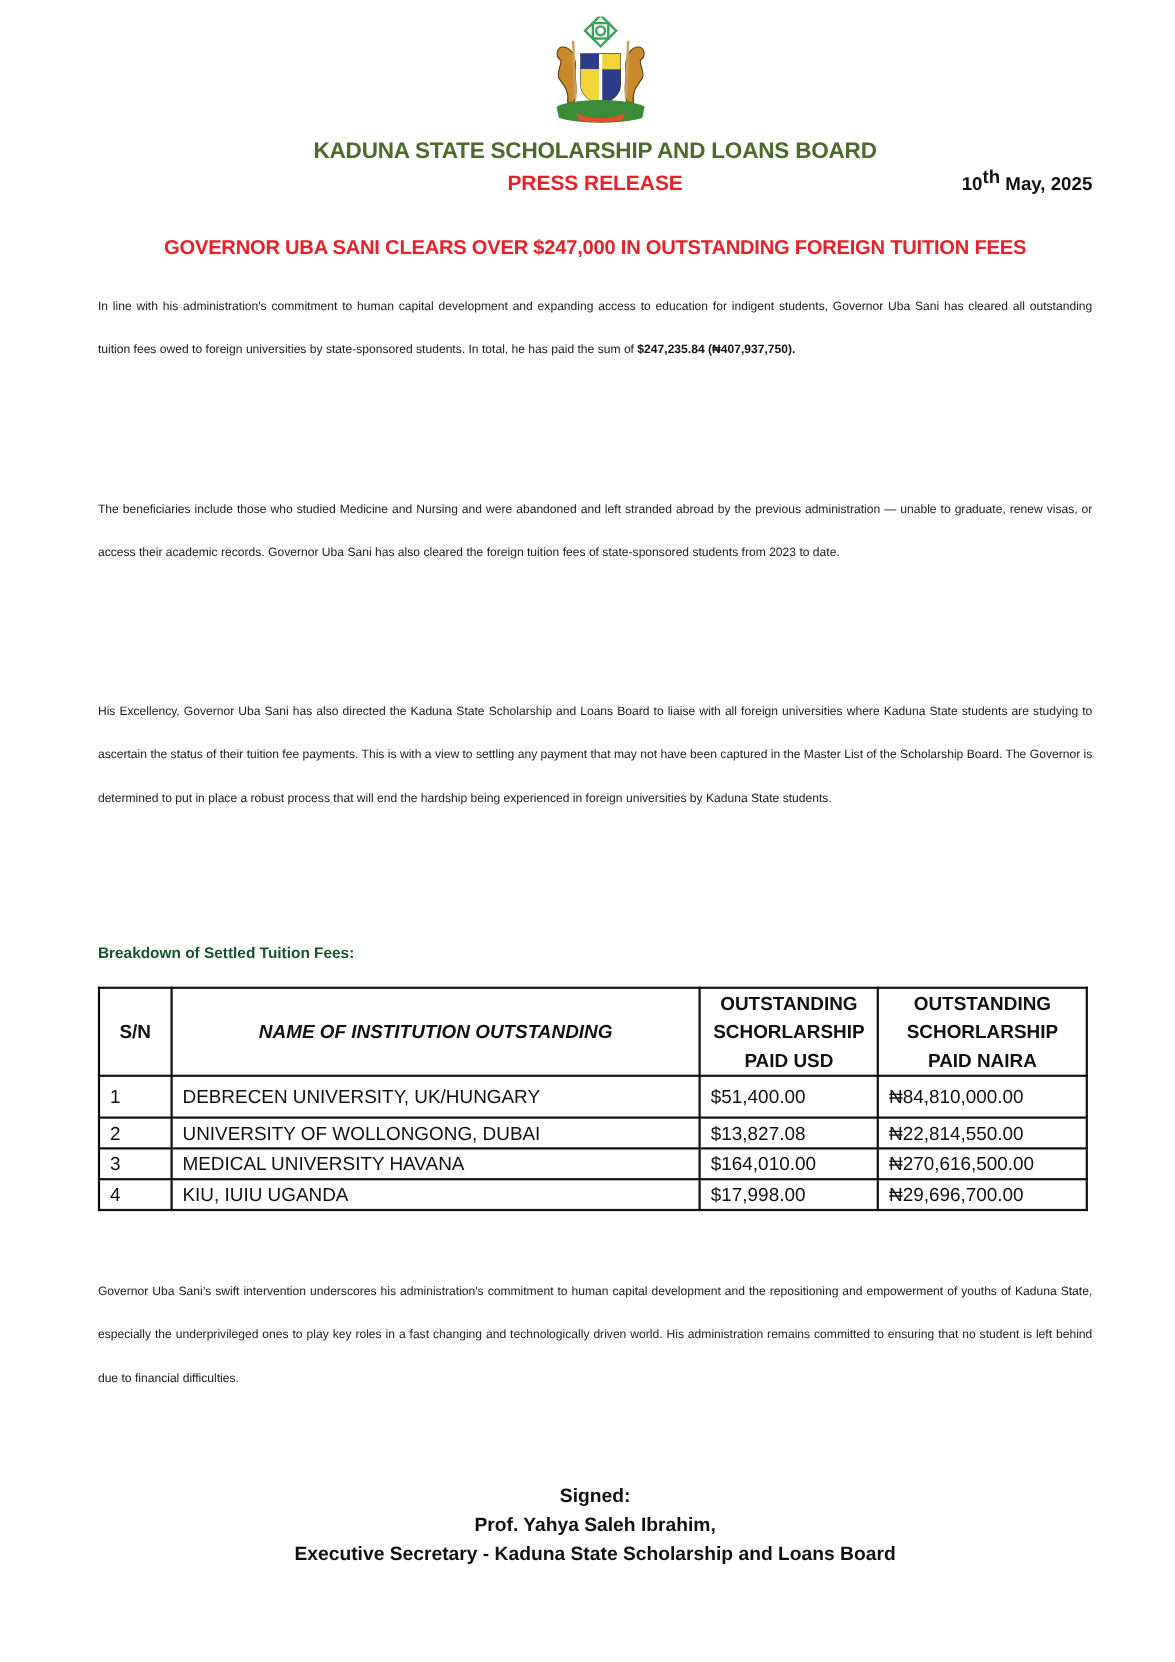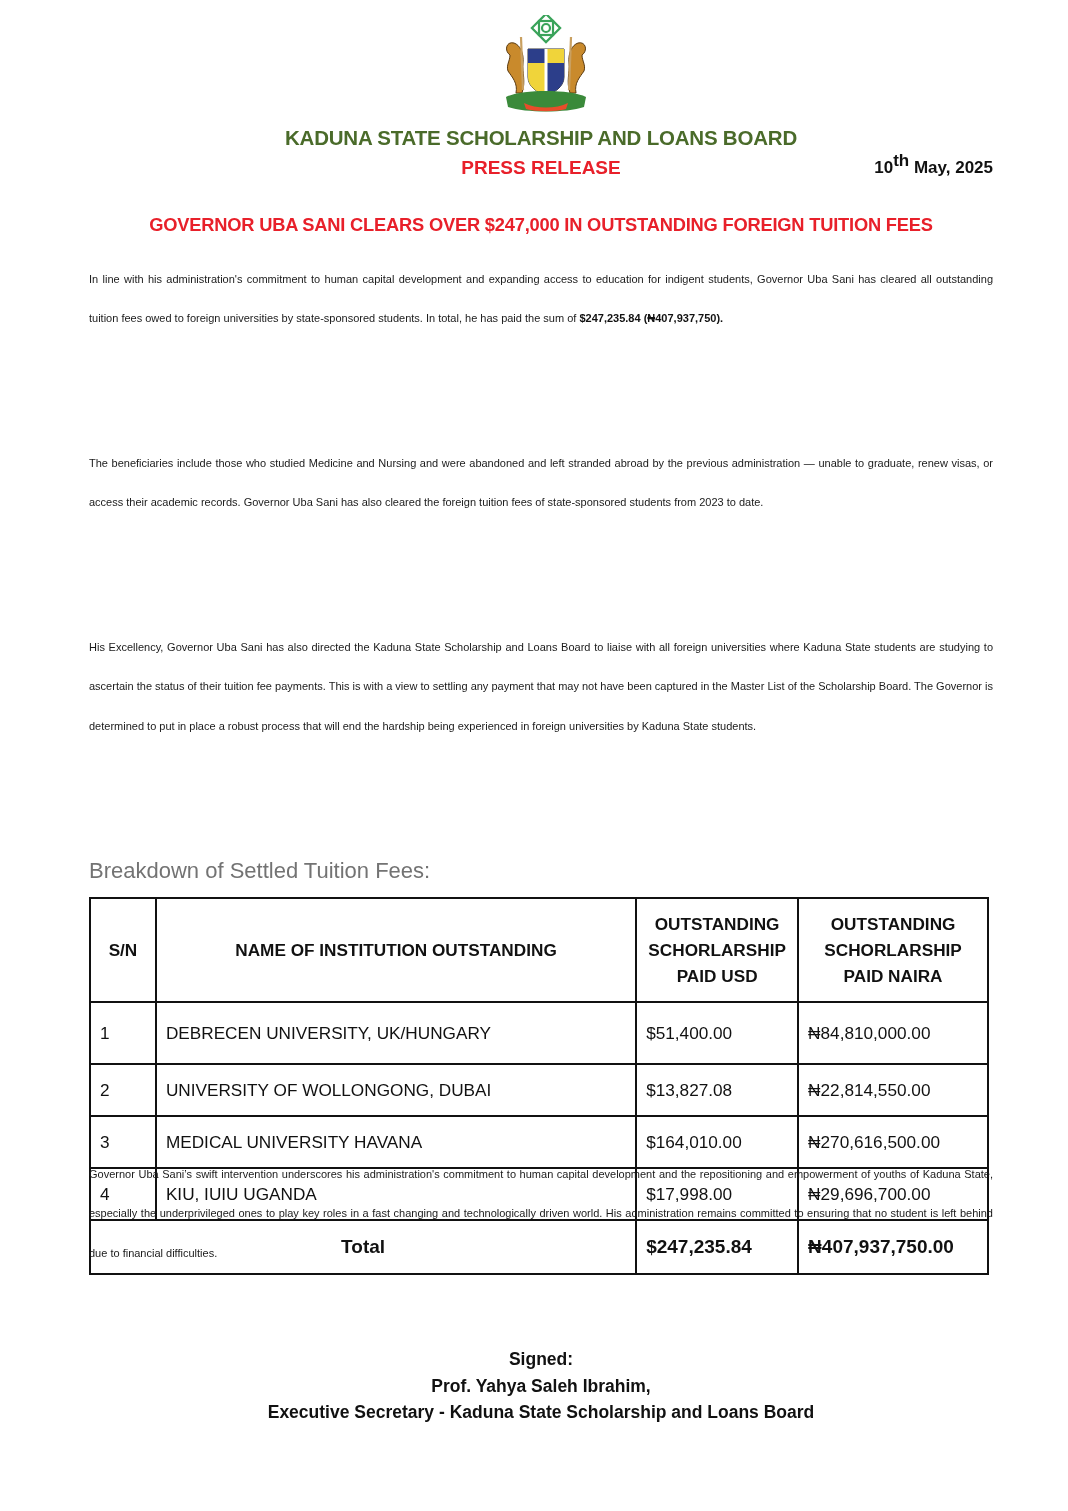--- a/index.html
+++ b/index.html
@@ -27,32 +27,32 @@
   .para {
     position: absolute; left: 89px; width: 904px; font-size: 11px; line-height: 39.3px;
     text-align: justify; color: #1a1a1a; margin: 0;
   }
   .p1 { top: 260px; }
   .p2 { top: 444px; }
   .p3 { top: 628px; }
   .p4 { top: 1155px; }
   .para b { color: #111; }
   .breakdown {
-    position: absolute; left: 89px; top: 858px; font-size: 22px; color: #737373;
+    position: absolute; left: 89px; top: 858px; font-size: 14px; color: #14532d; font-weight: bold;
   }
   table.fees {
     position: absolute; left: 89px; top: 897px; width: 900px;
     border-collapse: collapse; font-size: 17.2px; color: #111;
   }
-  table.fees th, table.fees td { border: 2px solid #111; padding: 12px 9px; }
+  table.fees th, table.fees td { border: 2px solid #111; padding: 0 9px; }
   table.fees th { font-weight: bold; text-align: center; line-height: 26px; height: 78px; }
   table.fees td { height: 26px; line-height: 26px; }
   table.fees tr.r1 td { height: 36px; }
   .c-sn { width: 46px; }
-  .c-name { width: 462px; }
+  .c-name { width: 462px; font-style: italic; }
   .c-usd { width: 142px; }
   .c-ngn { width: 170px; }
   td.num { text-align: left; }
   tr.total td { font-weight: bold; font-size: 19px; height: 28px; }
   tr.total td.label { text-align: center; }
   .sign {
     position: absolute; left: 0; width: 1082px; text-align: center;
     font-size: 17.5px; font-weight: bold; color: #111; line-height: 26.5px; top: 1346px;
   }
 </style>
@@ -133,25 +133,20 @@
       <td>MEDICAL UNIVERSITY HAVANA</td>
       <td class="num">$164,010.00</td>
       <td class="num">₦270,616,500.00</td>
     </tr>
     <tr>
       <td>4</td>
       <td>KIU, IUIU UGANDA</td>
       <td class="num">$17,998.00</td>
       <td class="num">₦29,696,700.00</td>
     </tr>
-    <tr class="total">
-      <td class="label" colspan="2">Total</td>
-      <td class="num">$247,235.84</td>
-      <td class="num">₦407,937,750.00</td>
-    </tr>
   </tbody>
 </table>
 
 <p class="para p4">Governor Uba Sani’s swift intervention underscores his administration's commitment to human capital development and the repositioning and empowerment of youths of Kaduna State, especially the underprivileged ones to play key roles in a fast changing and technologically driven world. His administration remains committed to ensuring that no student is left behind due to financial difficulties.</p>
 
 <div class="sign">
   <div>Signed:</div>
   <div>Prof. Yahya Saleh Ibrahim,</div>
   <div>Executive Secretary - Kaduna State Scholarship and Loans Board</div>
 </div>

